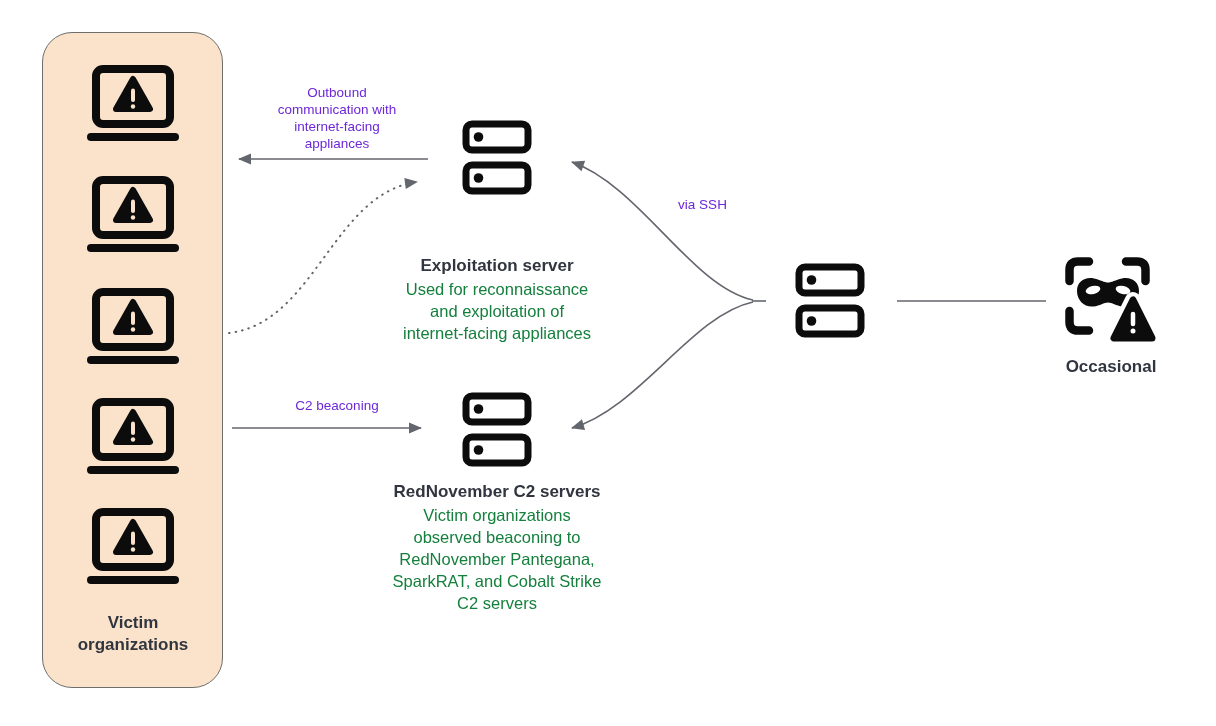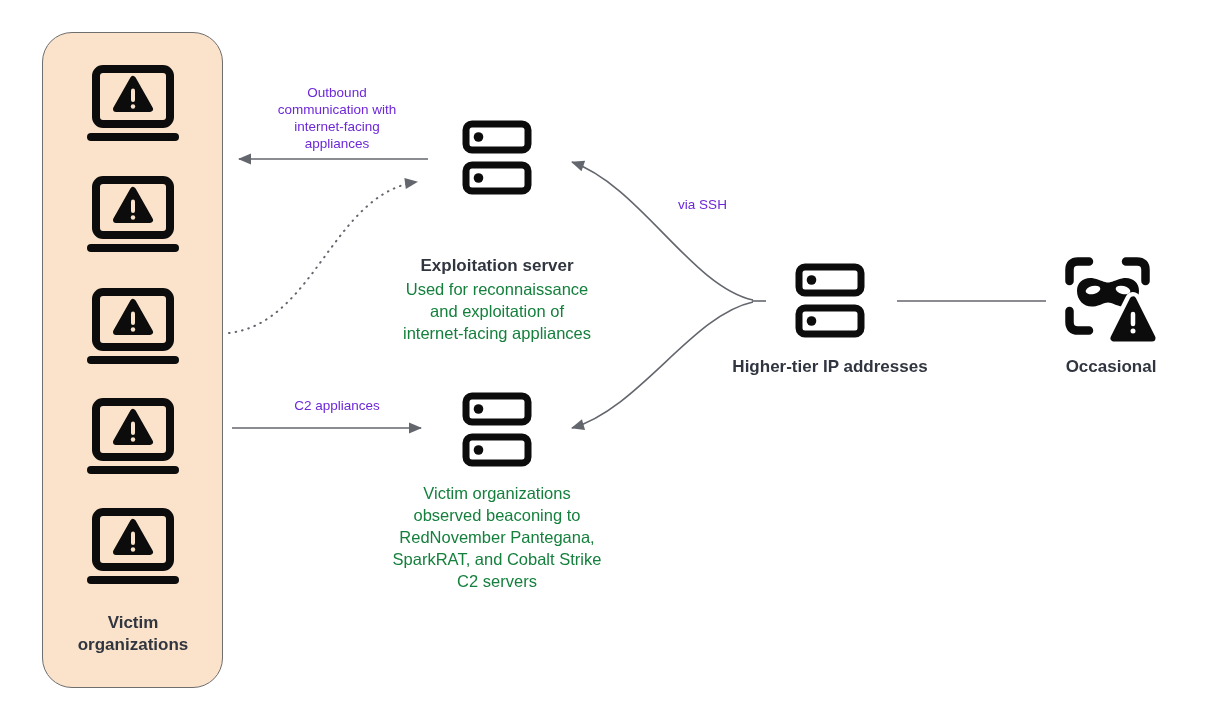--- a/index.html
+++ b/index.html
@@ -120,37 +120,37 @@
 
   <div class="abs icon-box" style="left:462px; top:392px;">
     <svg width="70" height="75" viewBox="0 0 70 75">
         <rect x="4" y="4" width="62" height="26" rx="6" fill="#ffffff" stroke="#0c0c0c" stroke-width="7"></rect>
         <rect x="4" y="45" width="62" height="26" rx="6" fill="#ffffff" stroke="#0c0c0c" stroke-width="7"></rect>
         <circle cx="16.5" cy="17" r="4.8" fill="#0c0c0c"></circle>
         <circle cx="16.5" cy="58" r="4.8" fill="#0c0c0c"></circle>
       </svg>
   </div>
   <div class="abs node-text" style="left:357px; top:481px; width:280px;">
+    <div class="node-title">RedNovember C2 servers</div>
     <div class="node-desc">Victim organizations
 observed beaconing to
 RedNovember Pantegana,
 SparkRAT, and Cobalt Strike
 C2 servers</div>
   </div>
 
   <div class="abs icon-box" style="left:795px; top:263px;">
     <svg width="70" height="75" viewBox="0 0 70 75">
         <rect x="4" y="4" width="62" height="26" rx="6" fill="#ffffff" stroke="#0c0c0c" stroke-width="7"></rect>
         <rect x="4" y="45" width="62" height="26" rx="6" fill="#ffffff" stroke="#0c0c0c" stroke-width="7"></rect>
         <circle cx="16.5" cy="17" r="4.8" fill="#0c0c0c"></circle>
         <circle cx="16.5" cy="58" r="4.8" fill="#0c0c0c"></circle>
       </svg>
   </div>
   <div class="abs node-text" style="left:695px; top:356px; width:270px;">
-    <div class="node-title">Higher-tier IP addresses</div>
   </div>
 
   <div class="abs icon-box" style="left:1064px; top:256px;">
     <svg width="92" height="88" viewBox="0 0 92 88">
       <g stroke="#0c0c0c" stroke-width="8.5" fill="none" stroke-linecap="round" stroke-linejoin="round">
         <path d="M5.5 25 V14 Q5.5 5.5 14 5.5 H25"></path>
         <path d="M62 5.5 H73 Q81.5 5.5 81.5 14 V25"></path>
         <path d="M5.5 55 V66 Q5.5 74.5 14 74.5 H25"></path>
       </g>
       <path d="M13 35 C13 25.5 21 20.5 30 22.5 C36.5 24 40.5 26.5 44 26.5 C47.5 26.5 51.5 24 58 22.5 C67 20.5 75 25.5 75 35 C75 44.5 67.5 51.5 58.5 50.5 C52 49.8 48 46.5 44 46.5 C40 46.5 36 49.8 29.5 50.5 C20.5 51.5 13 44.5 13 35 Z" fill="#0c0c0c"></path>
@@ -163,16 +163,16 @@
     </svg>
   </div>
   <div class="abs node-text" style="left:1041px; top:356px; width:140px;">
     <div class="node-title">Occasional</div>
   </div>
 
   <div class="abs edge-label" style="left:252px; top:84px; width:170px;">Outbound
 communication with
 internet-facing
 appliances</div>
-  <div class="abs edge-label" style="left:267px; top:397px; width:140px;">C2 appliances</div>
+  <div class="abs edge-label" style="left:267px; top:397px; width:140px;">C2 beaconing</div>
   <div class="abs edge-label" style="left:655px; top:196px; width:95px;">via SSH</div>
 
 </div>
 
 </body></html>

